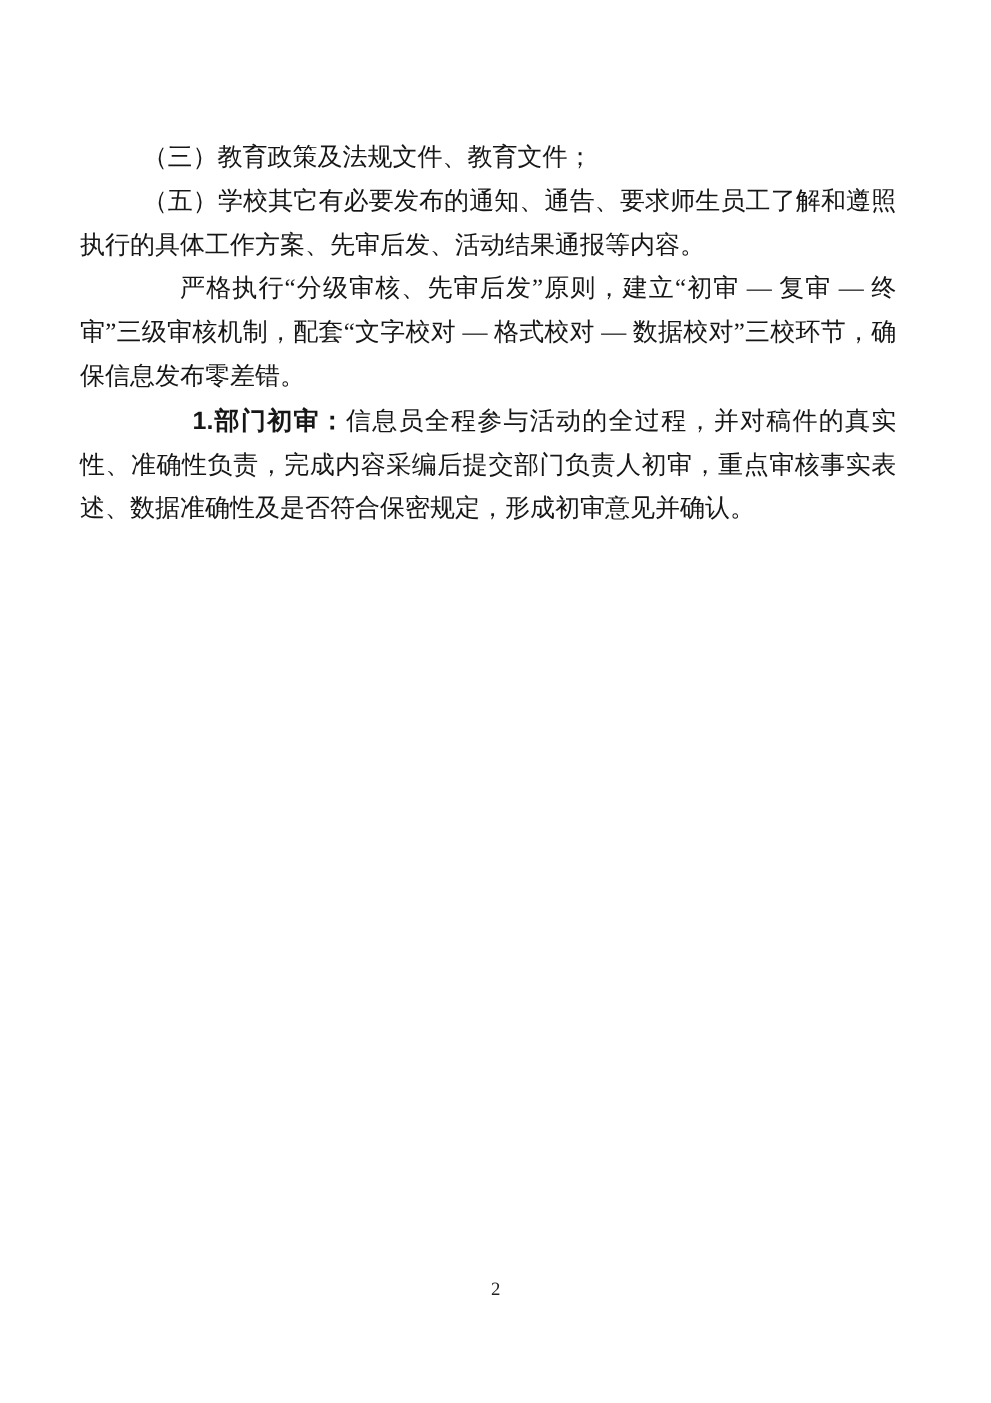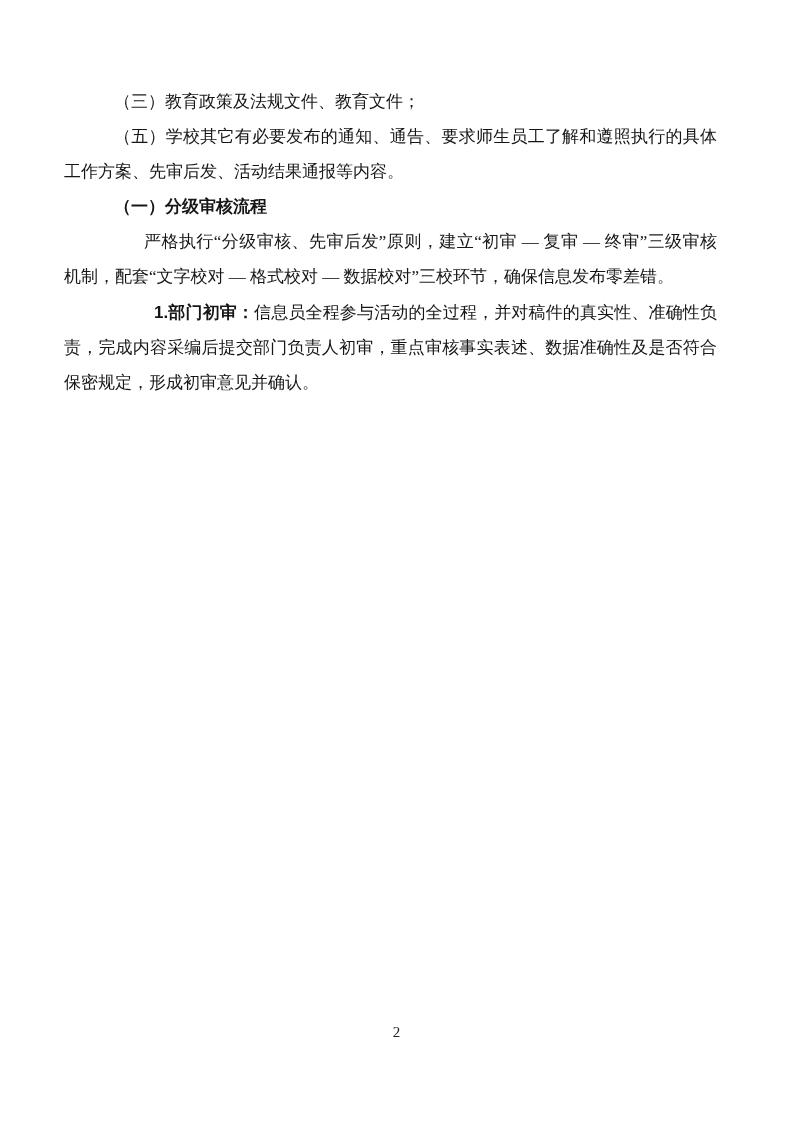--- a/index.html
+++ b/index.html
@@ -12,23 +12,23 @@
     width: 793px;
     height: 1122px;
     background: #ffffff;
     overflow: hidden;
     font-family: "Liberation Serif", serif;
     color: #161616;
   }
   .content {
     position: absolute;
     left: 64px;
-    top: 84px;
+    top: 109px;
     width: 653px;
-    font-size: 17px;
+    font-size: 20px;
     line-height: 35.1px;
     text-align: justify;
   }
   .content p {
     margin: 0;
     padding: 0;
   }
   
   .blk-body  { text-indent: 50px; }
   .blk-bodyi { text-indent: 80px; }
@@ -56,18 +56,17 @@
     color: #222222;
   }
 </style>
 </head>
 <body>
 
 <div class="page">
   <div class="content">
       <p class="blk-body">（三）教育政策及法规文件、教育文件；</p>
       <p class="blk-body">（五）学校其它有必要发布的通知、通告、要求师生员工了解和遵照执行的具体工作方案、先审后发、活动结果通报等内容。</p>
-      <p class="blk-h2">（一）分级审核流程</p>
       <p class="blk-bodyi">严格执行“分级审核、先审后发”原则，建立“初审 — 复审 — 终审”三级审核机制，配套“文字校对 — 格式校对 — 数据校对”三校环节，确保信息发布零差错。</p>
       <p class="blk-num"><b class="lbl">1.部门初审：</b>信息员全程参与活动的全过程，并对稿件的真实性、准确性负责，完成内容采编后提交部门负责人初审，重点审核事实表述、数据准确性及是否符合保密规定，形成初审意见并确认。</p>
     </div>
   <div class="footer">2</div>
 </div>
 
 </body></html>

